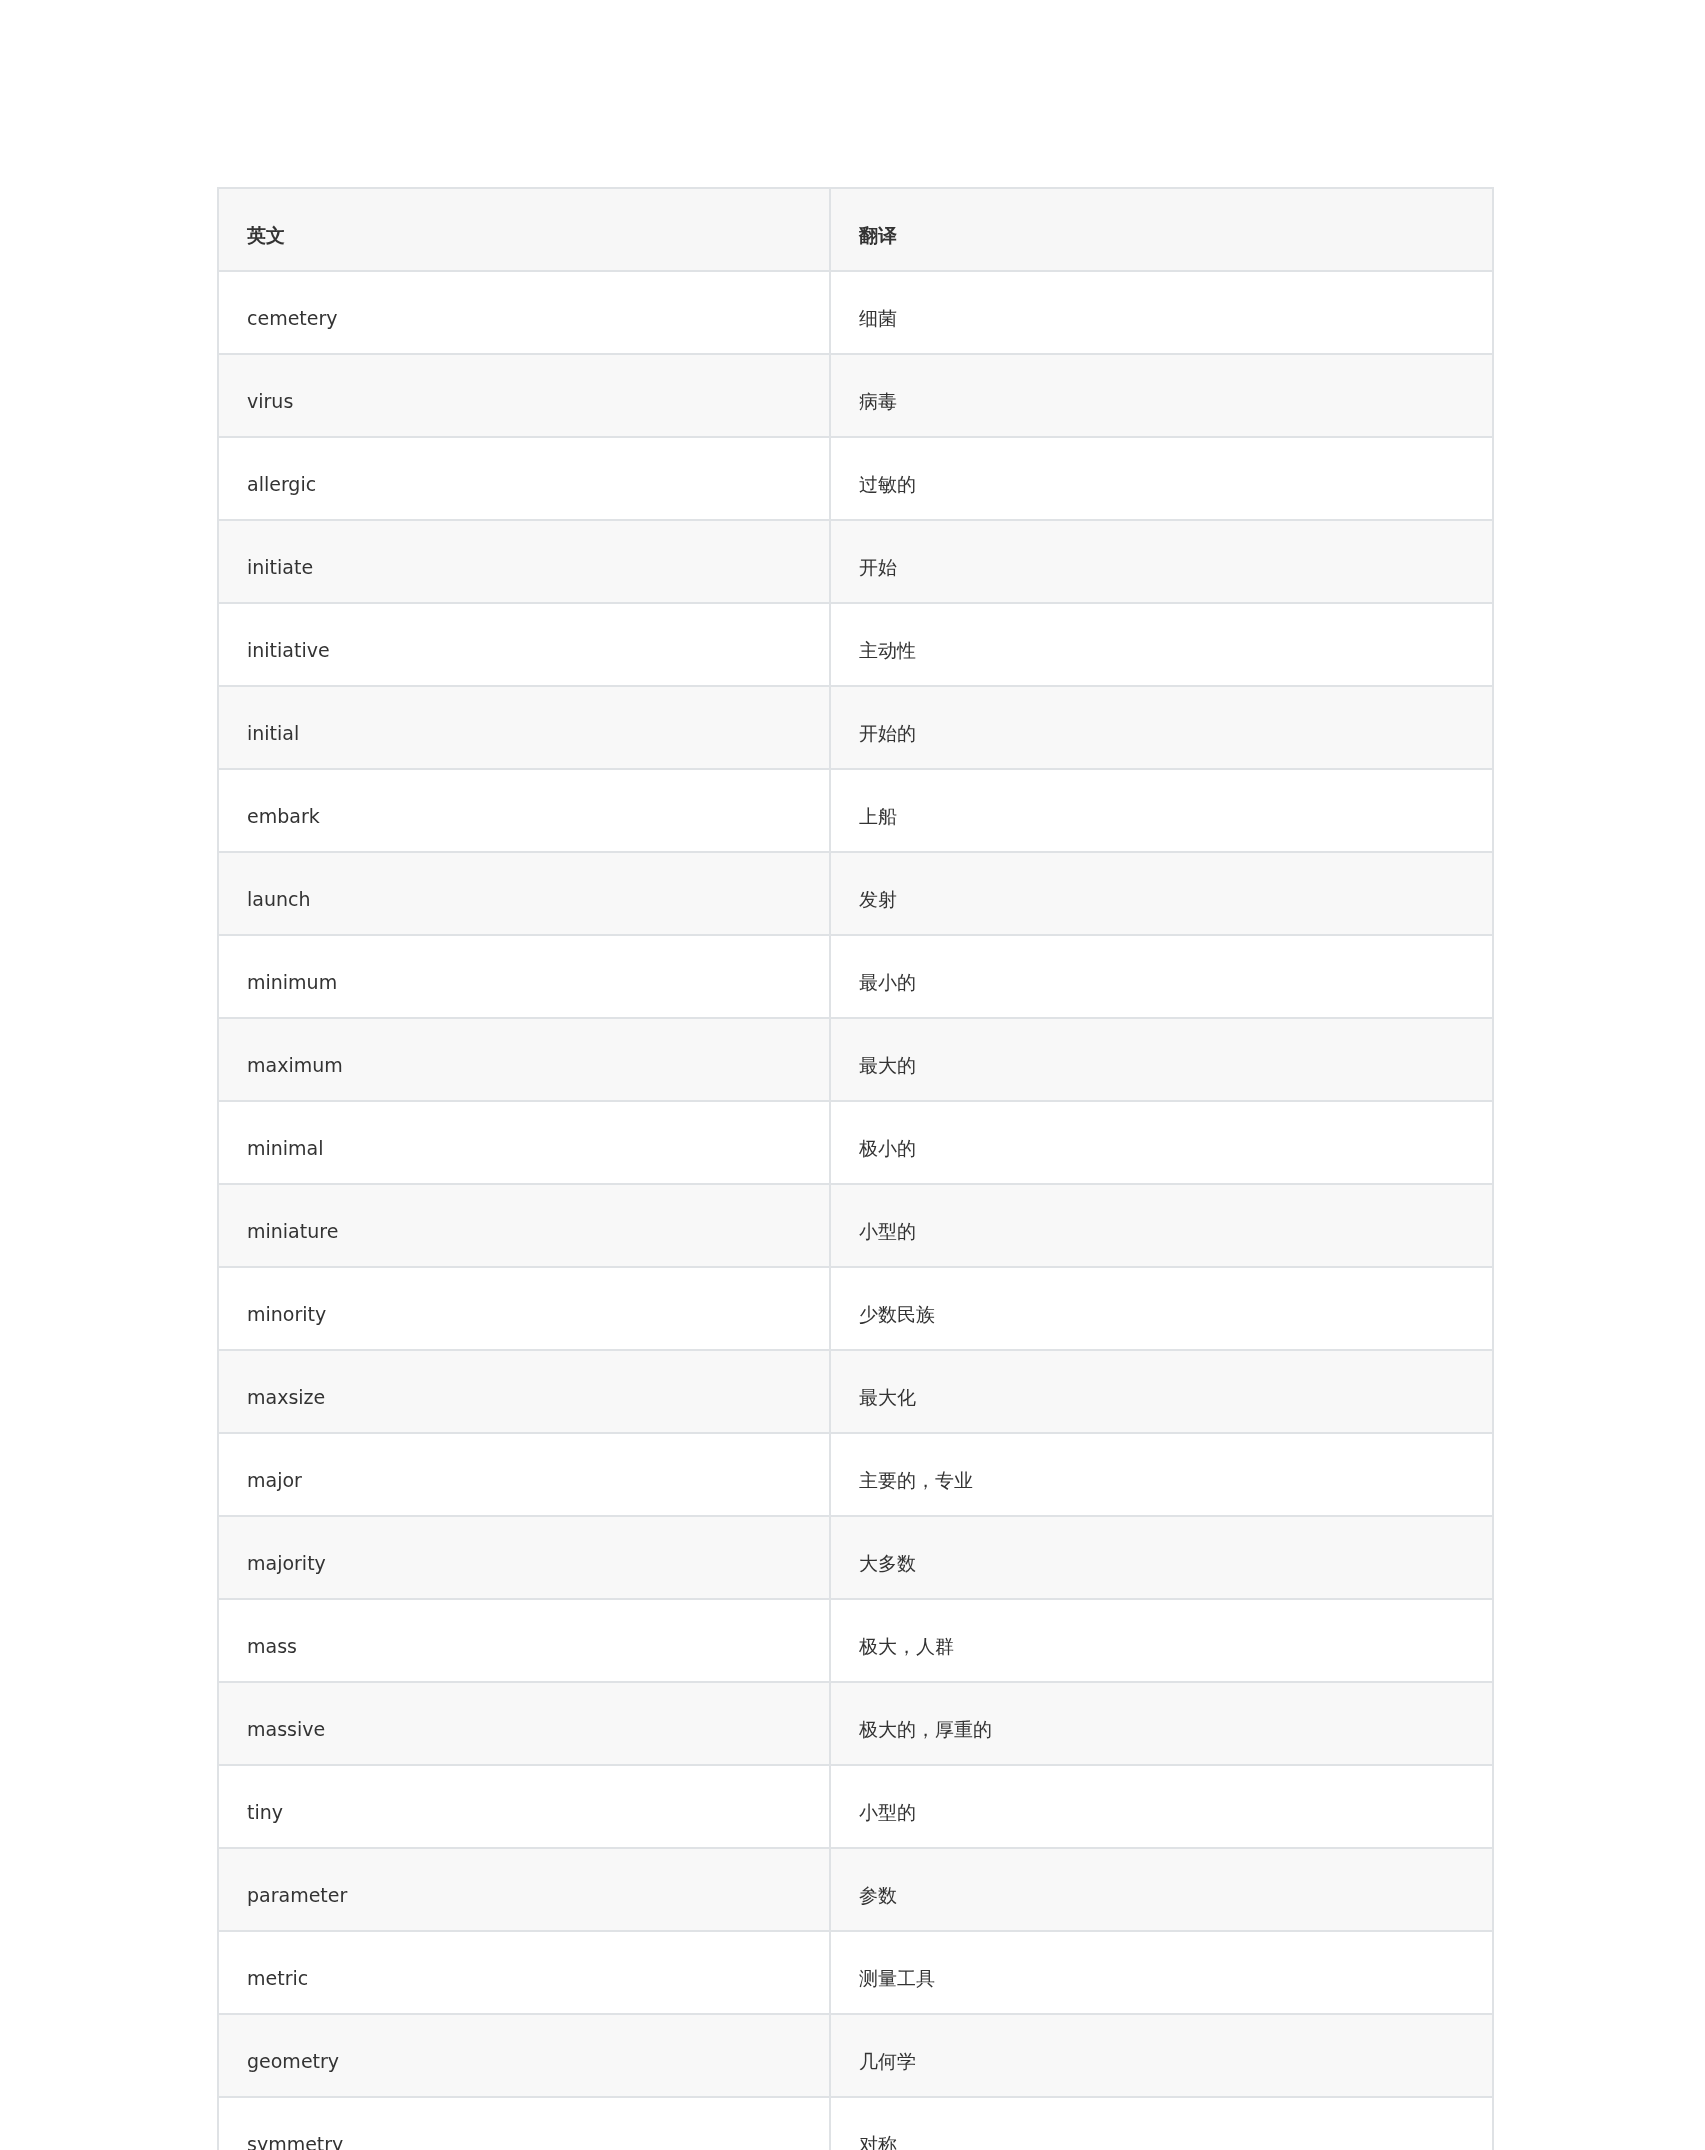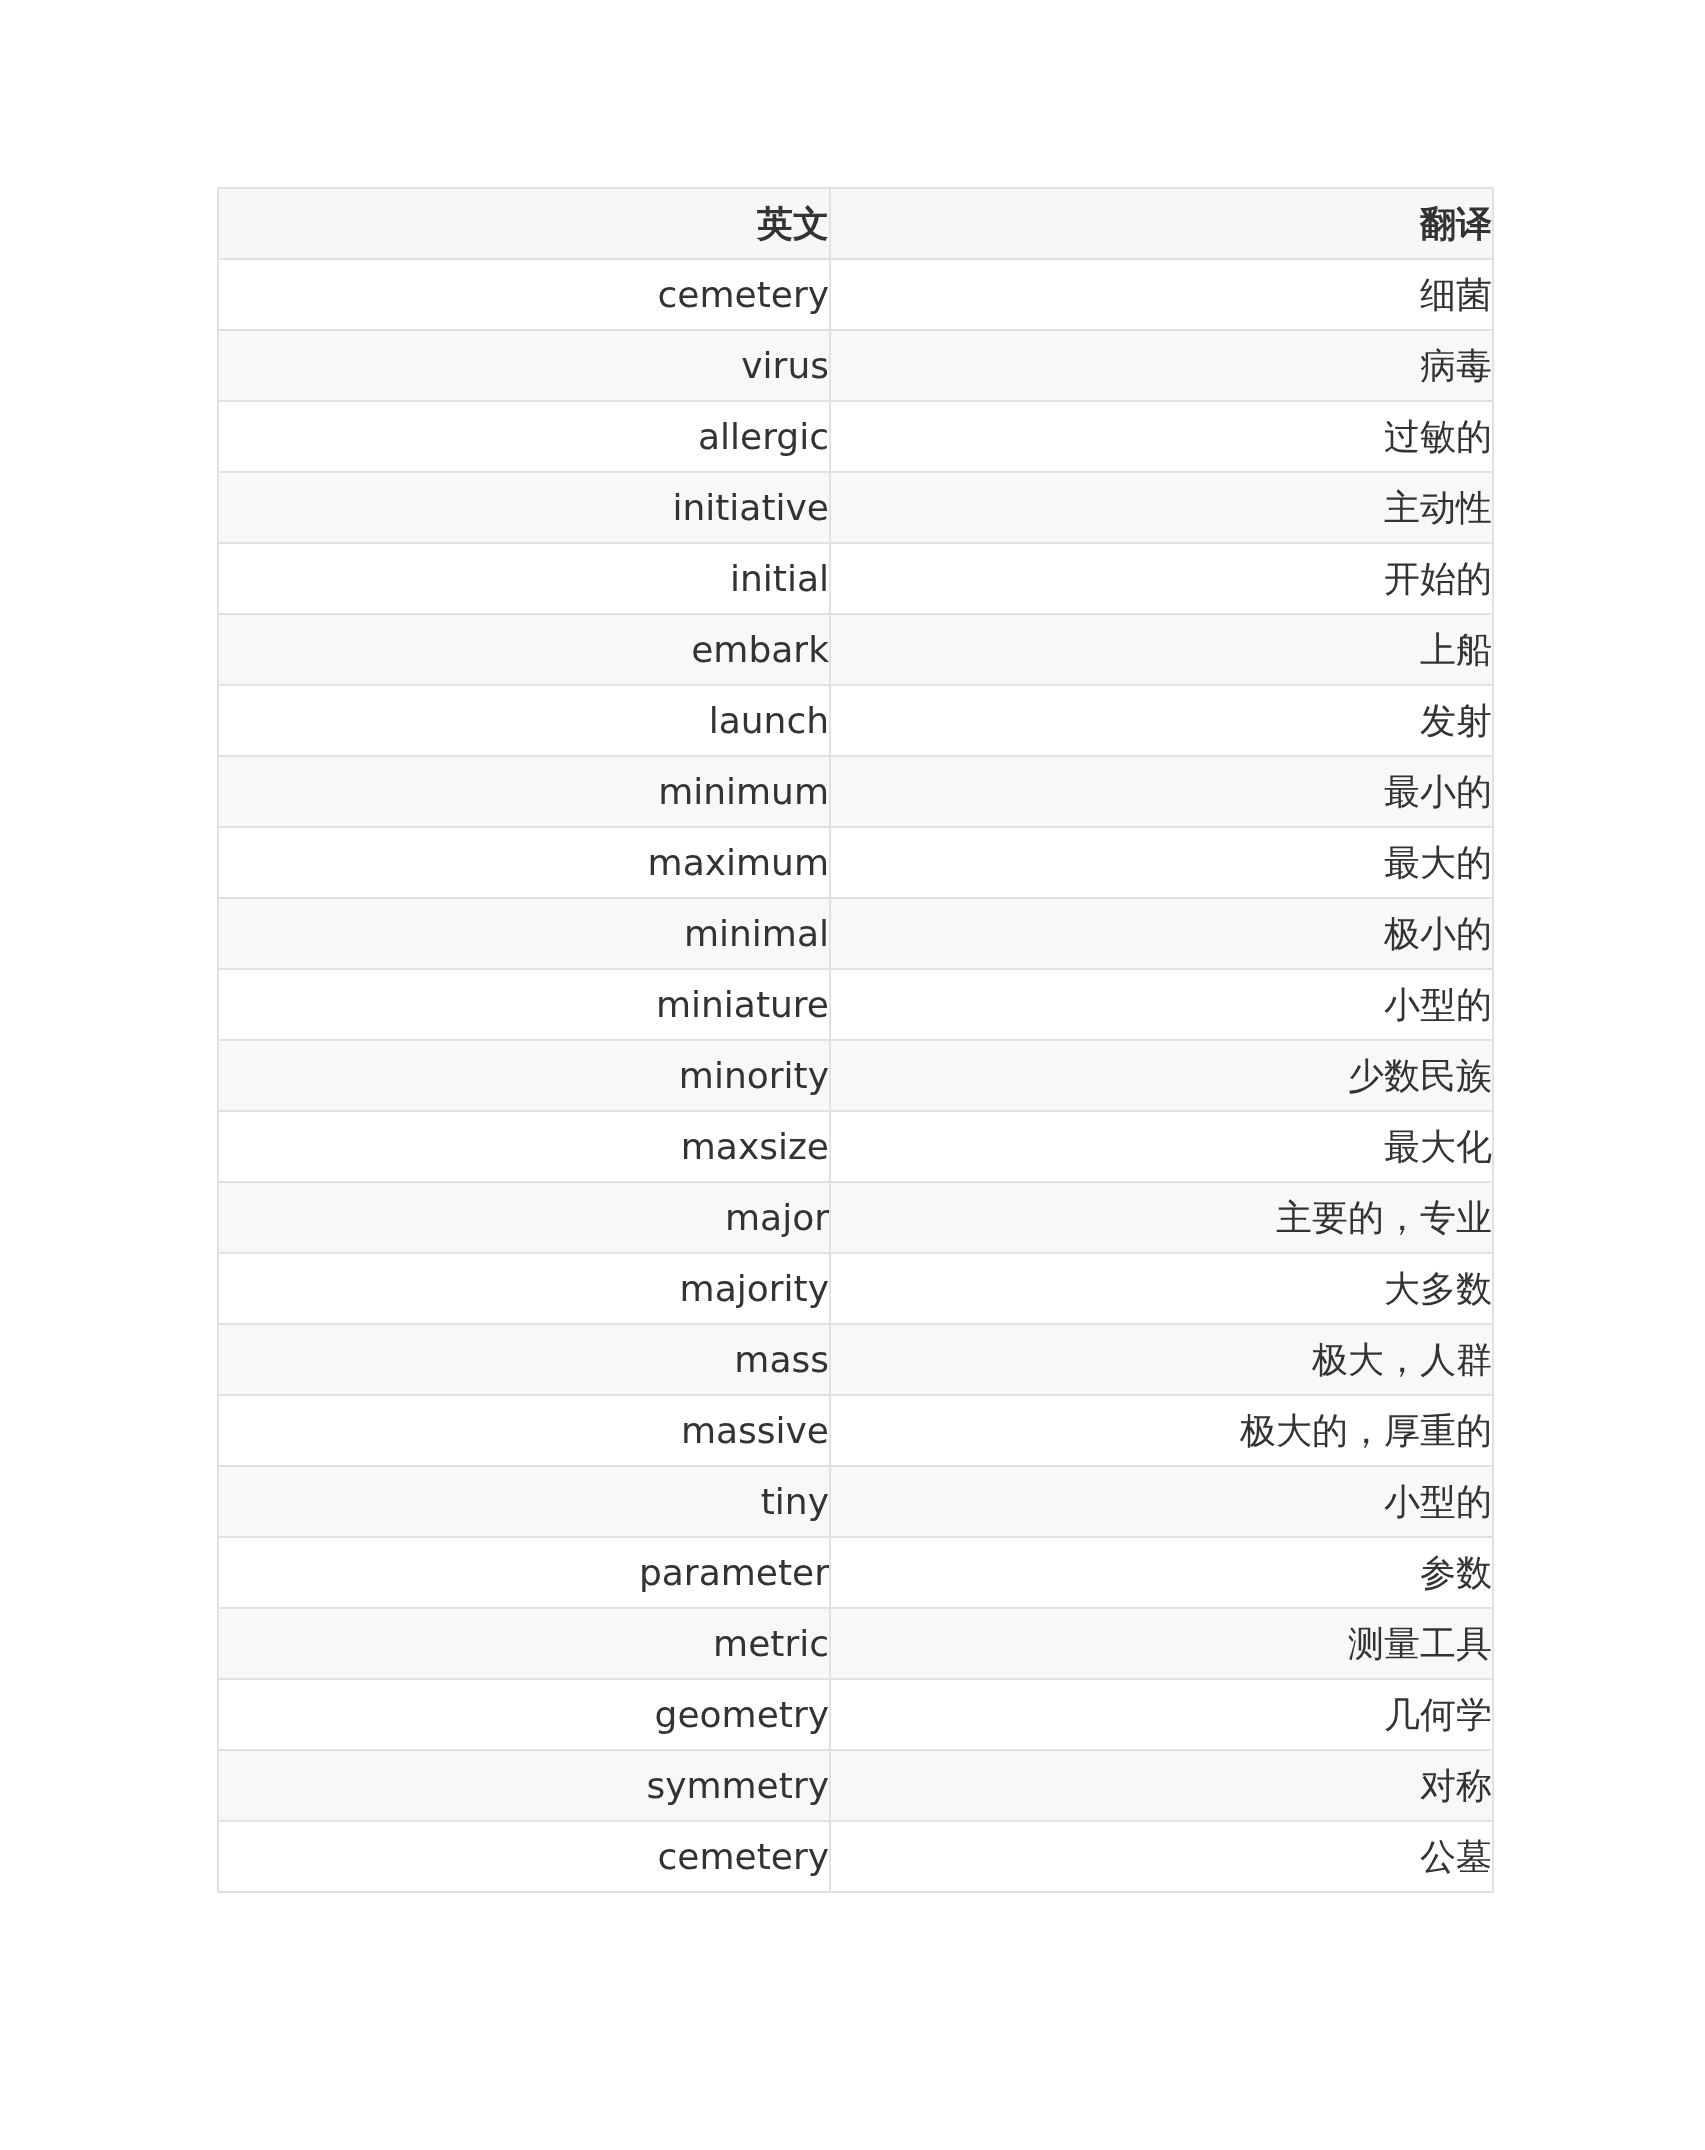--- a/index.html
+++ b/index.html
@@ -10,23 +10,23 @@
   }
   .vocab-table {
     position: absolute; left: 217px; top: 187px; width: 1274px;
     border-collapse: collapse; table-layout: fixed;
   }
   .vocab-table col.c1 { width: 612px; }
   .vocab-table col.c2 { width: 663px; }
   .vocab-table th, .vocab-table td {
     border: 2.2px solid #dfe2e5;
     height: 69px;
-    padding: 0 0 0 28px;
-    text-align: right; vertical-align: middle;
-    font-size: 36px; line-height: 1;
+    padding: 12px 0 0 28px;
+    text-align: left; vertical-align: middle;
+    font-size: 19px; line-height: 1;
     white-space: nowrap;
   }
   .vocab-table th { font-weight: bold; background: #f7f7f7; }
   .vocab-table tbody tr:nth-child(odd) td { background: #ffffff; }
   .vocab-table tbody tr:nth-child(even) td { background: #f8f8f8; }
 </style>
 </head>
 <body>
 
 <table class="vocab-table">
@@ -45,20 +45,24 @@
         <td>cemetery</td>
         <td>细菌</td>
       </tr>
       <tr>
         <td>virus</td>
         <td>病毒</td>
       </tr>
       <tr>
         <td>allergic</td>
         <td>过敏的</td>
+      </tr>
+      <tr>
+        <td>initiate</td>
+        <td>开始</td>
       </tr>
       <tr>
         <td>initiative</td>
         <td>主动性</td>
       </tr>
       <tr>
         <td>initial</td>
         <td>开始的</td>
       </tr>
       <tr>

